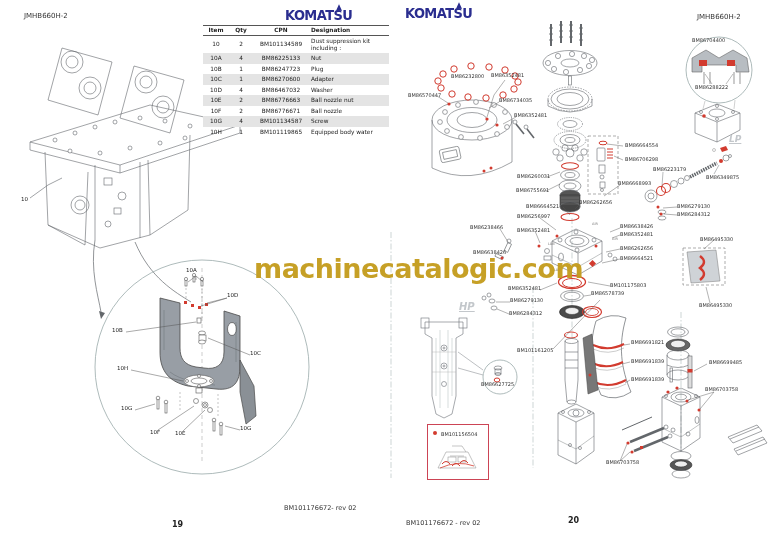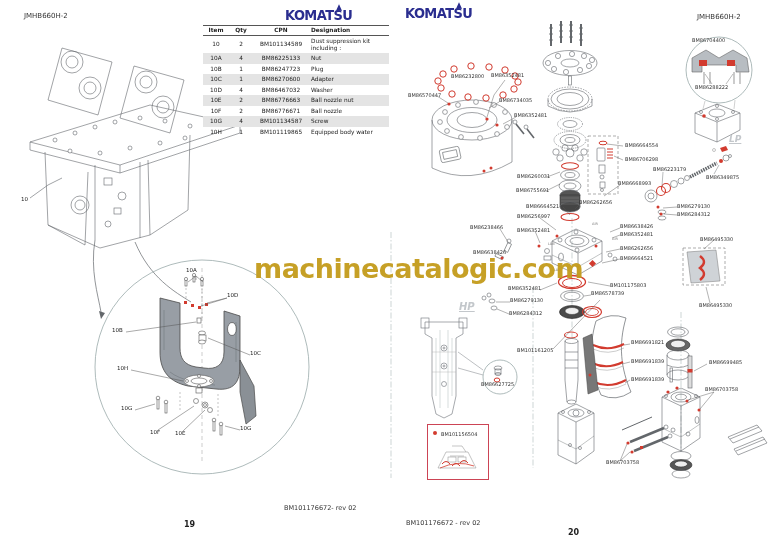--- a/index.html
+++ b/index.html
@@ -583,21 +583,21 @@
 <div class="co" style="left:186px;top:268px;">10A</div>
 <div class="co" style="left:227px;top:293px;">10D</div>
 <div class="co" style="left:112px;top:328px;">10B</div>
 <div class="co" style="left:250px;top:351px;">10C</div>
 <div class="co" style="left:117px;top:366px;">10H</div>
 <div class="co" style="left:121px;top:406px;">10G</div>
 <div class="co" style="left:150px;top:430px;">10F</div>
 <div class="co" style="left:175px;top:431px;">10E</div>
 <div class="co" style="left:240px;top:426px;">10G</div>
 
-<div class="pageno" style="left:184px;top:520px;">19</div>
+<div class="pageno" style="left:172px;top:520px;">19</div>
 <div class="footer-doc" style="left:284px;top:504px;">BM101176672- rev 02</div>
 
 <div class="komatsu" style="left:405px;top:7px;width:74px;">
   <span>KOMATSU</span>
   <span class="wedge"></span>
 </div>
 <div class="model" style="left:697px;top:13px;">JMHB660H-2</div>
 
 <div class="plbl" style="left:451px;top:74px;">BM86232800</div>
 <div class="plbl" style="left:491px;top:73px;">BM86352481</div>
@@ -647,15 +647,15 @@
 </div>
 
 <div class="stylized" style="left:459px;top:302px;font-size:10px;">HP</div>
 <div class="stylized" style="left:729px;top:135px;font-size:9px;">LP</div>
 <div class="tinytxt" style="left:548px;top:243px;">LUB</div>
 <div class="tinytxt" style="left:554px;top:269px;">LUB</div>
 <div class="tinytxt" style="left:592px;top:223px;">AIR</div>
 <div class="tinytxt" style="left:612px;top:238px;">AIR</div>
 
 <div class="footer-doc" style="left:406px;top:519px;text-align:center;">BM101176672 - rev 02</div>
-<div class="pageno" style="left:568px;top:528px;">20</div>
+<div class="pageno" style="left:568px;top:516px;">20</div>
 
 <div class="wm">machinecatalogic.com</div>
 
 </body></html>

